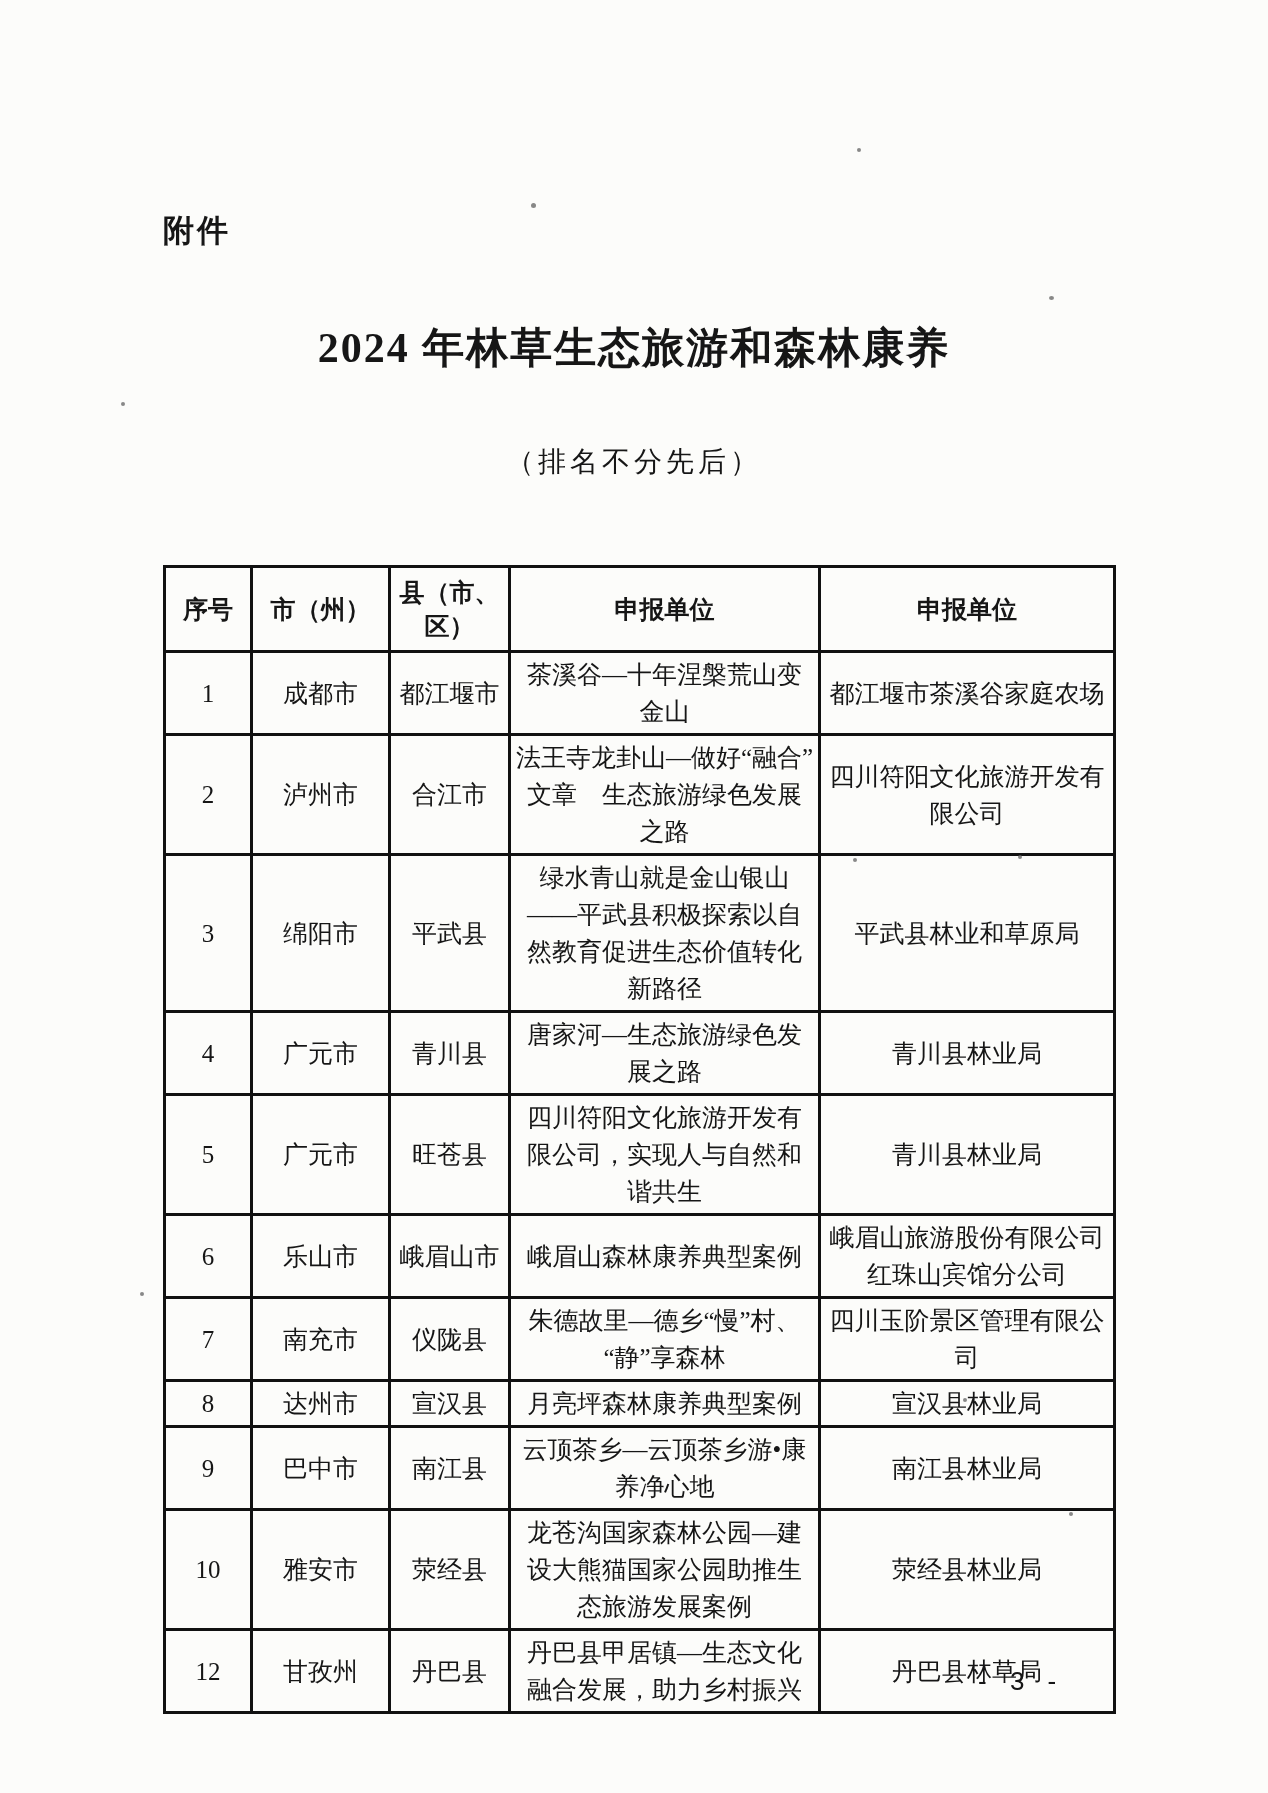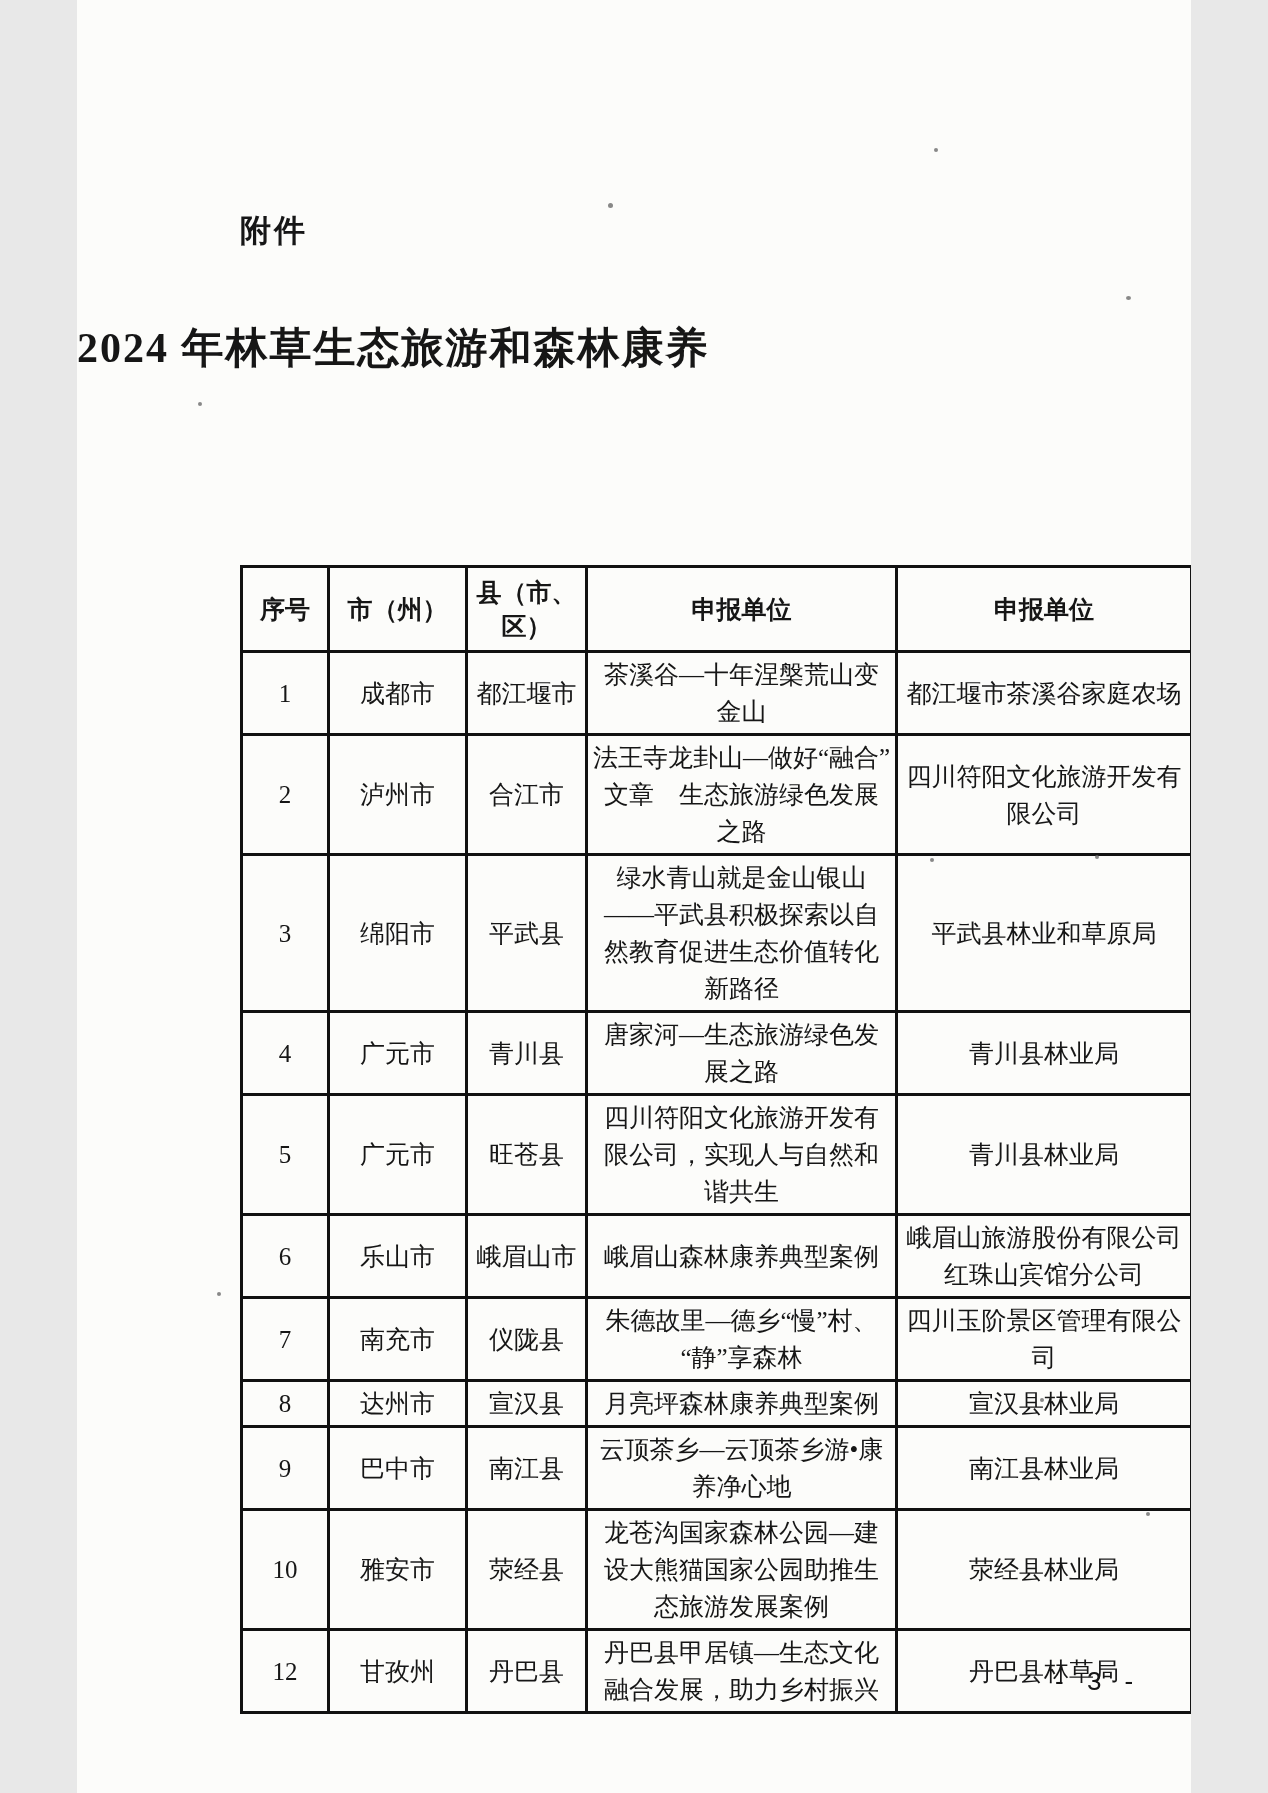--- a/index.html
+++ b/index.html
@@ -1,31 +1,32 @@
 <!DOCTYPE html>
 <html lang="zh"><head>
 <meta charset="utf-8">
 <style>
   html,body{margin:0;padding:0;background:#e8e8e8;}
   .page{
     position:relative;
-    width:1114px;height:1793px;
+    width:1268px;height:1793px;
     margin:0 auto;
     background:#fcfcfa;
     font-family:"Liberation Serif","DejaVu Serif",serif;
     color:#161616;
     overflow:hidden;
   }
   .attachment{
     position:absolute;left:163px;top:210px;
     font-family:"Liberation Sans","DejaVu Sans",sans-serif;
     font-size:31px;font-weight:bold;letter-spacing:3px;
   }
   .title{
     position:absolute;left:0;top:320px;width:100%;
+    text-align:center;
     font-size:42px;font-weight:bold;line-height:57px;letter-spacing:2px;
     margin:0;
   }
   .subtitle{
     position:absolute;left:0;top:443px;width:100%;
     text-align:center;
     font-size:28px;letter-spacing:4px;
   }
   table.case-table{
     position:absolute;left:163px;top:565px;
@@ -58,20 +59,21 @@
 </style>
 </head>
 <body>
 
 <div class="page">
 
   <div class="attachment">附件</div>
 
   <h1 class="title"><span>2024 年林草生态旅游和森林康养</span><br></h1>
 
+  <div class="subtitle">（排名不分先后）</div>
 
   <table class="case-table">
     <colgroup>
       <col style="width:87px">
       <col style="width:138px">
       <col style="width:120px">
       <col style="width:310px">
       <col style="width:295px">
     </colgroup>
     <thead>

